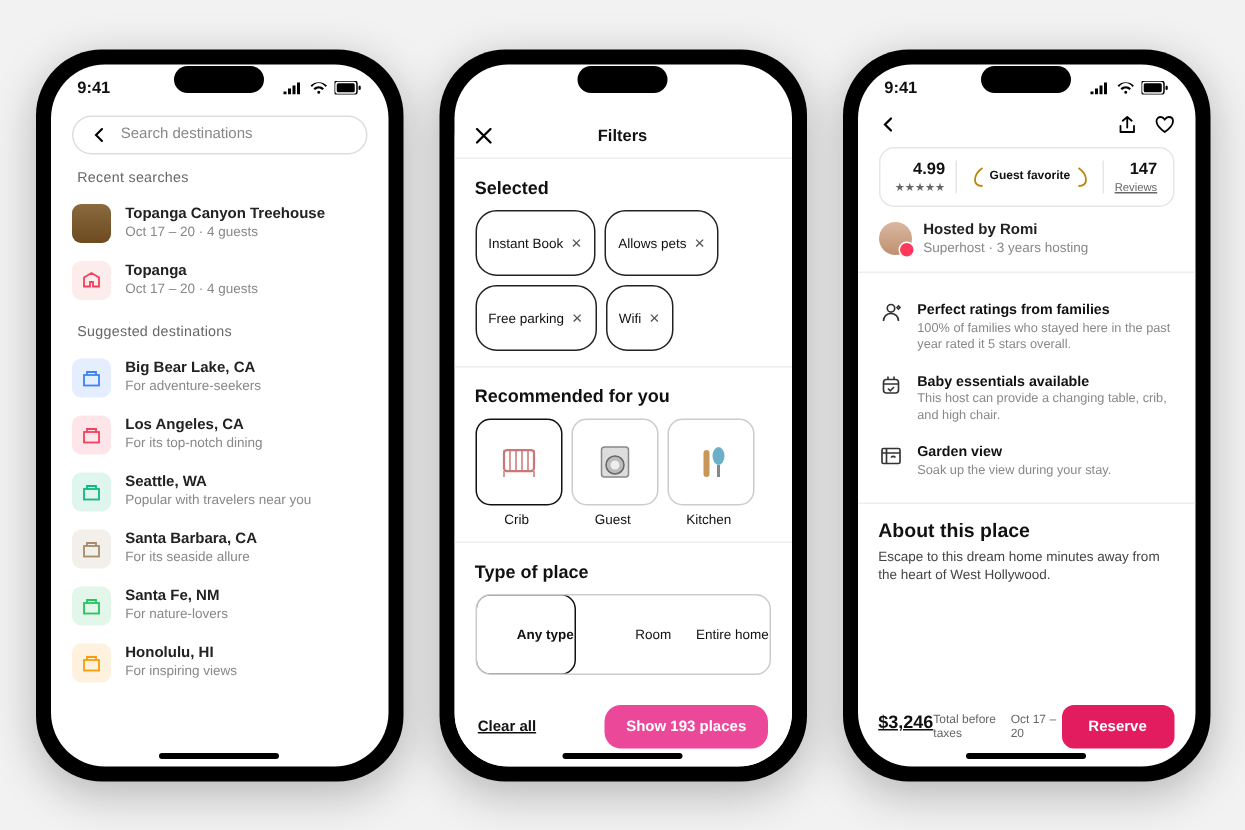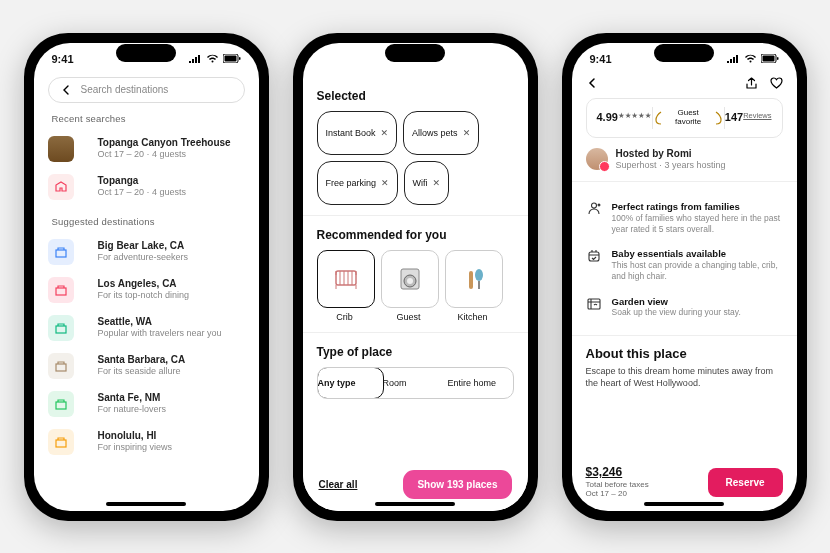--- a/index.html
+++ b/index.html
@@ -6,63 +6,63 @@
 body{width:830px;height:553px;background:#f2f2f2;font-family:-apple-system,BlinkMacSystemFont,'Segoe UI',Helvetica,Arial,sans-serif;color:#111;display:flex;justify-content:center;align-items:center;gap:24px}
 .phone{width:225px;height:468px;background:#000;border-radius:44px;padding:10px;box-shadow:0 8px 30px rgba(0,0,0,.25);position:relative}
 .screen{width:100%;height:100%;background:#fff;border-radius:36px;overflow:hidden;position:relative;display:flex;flex-direction:column}
 .notch{position:absolute;top:11px;left:50%;transform:translateX(-50%);width:60px;height:18px;background:#000;border-radius:12px;z-index:5}
 .statusbar{height:32px;display:flex;align-items:center;justify-content:space-between;padding:0 18px;font-size:11px;font-weight:600;flex-shrink:0}
 .status-icons{display:flex;align-items:center;gap:4px}
 .content{flex:1;overflow:hidden;padding:0 14px}
 .homebar{position:absolute;bottom:5px;left:50%;transform:translateX(-50%);width:80px;height:4px;background:#000;border-radius:3px}
 .searchbar{display:flex;align-items:center;gap:8px;border:1px solid #ddd;border-radius:20px;padding:6px 12px;font-size:10px;color:#888;margin-top:2px}
 .section-label{font-size:9.5px;color:#666;margin:10px 4px 6px;letter-spacing:.2px}
-.row{display:flex;align-items:center;gap:24px;padding:6px 0}
+.row{display:flex;align-items:center;gap:10px;padding:6px 0}
 .thumb{width:26px;height:26px;border-radius:6px;flex-shrink:0;display:flex;align-items:center;justify-content:center}
 .row-text{display:flex;flex-direction:column;line-height:1.25}
 .row-title{font-size:10px;font-weight:600;color:#222}
 .row-sub{font-size:9px;color:#888}
 .filter-header{display:flex;align-items:center;justify-content:space-between;padding:8px 0;border-bottom:1px solid #eee;margin:0 -14px;padding-left:14px;padding-right:14px}
 .filter-title{font-size:11px;font-weight:600}
 .h2{font-size:12px;font-weight:700;margin:12px 0 8px}
 .chips{display:flex;flex-wrap:wrap;gap:6px}
 .chip{display:flex;align-items:center;gap:5px;border:1.2px solid #222;border-radius:14px;padding:16px 8px;font-size:9px;font-weight:500}
 .chip .x{font-size:9px;color:#555}
 hr.sep{border:none;border-top:1px solid #eee;margin:10px -14px}
 .rec-row{display:flex;gap:8px}
 .rec{width:56px;text-align:center}
 .rec-box{width:56px;height:56px;border:1px solid #ccc;border-radius:10px;display:flex;align-items:center;justify-content:center}
 .rec-box.sel{border:1.5px solid #111}
 .rec-label{font-size:9px;margin-top:4px}
 .seg{display:flex;border:1px solid #ccc;border-radius:10px;overflow:hidden}
-.seg>div{flex:1;text-align:left;padding:10px 0;font-size:9px}
+.seg>div{flex:1;text-align:right;padding:21px 0;font-size:9px}
 .seg>div.sel{border:1.3px solid #111;border-radius:10px;margin:-1px;font-weight:600}
 .footer{position:absolute;bottom:12px;left:0;right:0;display:flex;align-items:center;justify-content:space-between;padding:0 16px}
 .clearall{font-size:10px;font-weight:600;text-decoration:underline}
 .showbtn{background:#ec4899;color:#fff;border-radius:11px;padding:9px 14px;font-size:10px;font-weight:600}
 .top-actions{display:flex;align-items:center;justify-content:space-between;margin-top:2px}
 .card{border:1px solid #e6e6e6;border-radius:10px;display:flex;align-items:center;justify-content:space-between;padding:8px 10px;margin-top:8px}
-.stat{display:flex;flex-direction:row;align-items:flex-start;line-height:1.2}
+.stat{display:flex;flex-direction:column;align-items:flex-end;line-height:1.2}
 .stat-num{font-size:11px;font-weight:700}
 .stat-sub{font-size:7.5px;color:#666}
 .vline{width:1px;height:22px;background:#e6e6e6}
 .fav{display:flex;align-items:center;gap:3px;font-size:9px;font-weight:700}
 .host{display:flex;align-items:flex-start;gap:8px;margin-top:10px}
 .avatar{width:22px;height:22px;border-radius:50%;background:linear-gradient(#d8b8a0,#c09070);position:relative}
 .avatar::after{content:"";position:absolute;right:-2px;bottom:-2px;width:9px;height:9px;border-radius:50%;background:#ff385c;border:1.5px solid #fff}
 .bullets{margin-top:12px}
 .bullet{display:flex;gap:10px;padding:7px 0}
 .bicon{width:16px;flex-shrink:0;color:#333;display:flex;justify-content:center}
 .btext{line-height:1.25}
 .btitle{font-size:9.5px;font-weight:700}
 .bsub{font-size:8.5px;color:#888}
 .about-h{font-size:13px;font-weight:800;margin:10px 0 4px}
 .about-p{font-size:9px;color:#444;line-height:1.35}
 .price-row{position:absolute;bottom:12px;left:0;right:0;display:flex;align-items:center;justify-content:space-between;padding:0 14px}
-.price{display:flex;flex-direction:column;line-height:1.15}
+.price{display:flex;flex-direction:row;line-height:1.15}
 .price-num{font-size:12px;font-weight:800;text-decoration:underline}
 .price-sub{font-size:8px;color:#666}
 .reserve{background:#e31c5f;color:#fff;border-radius:8px;padding:9px 18px;font-size:10px;font-weight:700}
 svg{display:block}
 </style>
 </head>
 <body>
 
 <div class="phone">
   <div class="notch"></div>
@@ -203,20 +203,27 @@
           </svg>
         <svg width="18" height="9">
             <rect x="0" y="0" width="15" height="9" rx="2" fill="none" stroke="#fff"></rect>
             <rect x="1.5" y="1.5" width="12" height="6" rx="1" fill="#fff"></rect>
             <rect x="16" y="3" width="1.5" height="3" rx="1" fill="#fff"></rect>
           </svg>
       </div>
     </div>
     <div style="position:absolute;top:0;left:0;right:0;height:38px;background:#2a2a2a;z-index:-1"></div>
     <div class="content" style="background:#fff;border-radius:14px 14px 0 0;margin-top:2px;padding-top:0">
+      <div class="filter-header">
+        <svg width="11" height="11">
+            <path d="M1 1l9 9M10 1l-9 9" stroke="#000" stroke-width="1.5" stroke-linecap="round"></path>
+          </svg>
+        <span class="filter-title">Filters</span>
+        <span style="width:11px"></span>
+      </div>
       <div class="h2">Selected</div>
       <div class="chips" id="chip-list">
           <div class="chip">
             <span>Instant Book</span>
             <span class="x">✕</span>
           </div>
           <div class="chip">
             <span>Allows pets</span>
             <span class="x">✕</span>
           </div>
@@ -315,21 +322,21 @@
         <div class="stat">
           <span class="stat-num">4.99</span>
           <span class="stat-sub">★★★★★</span>
         </div>
         <div class="vline"></div>
         <div class="fav">
           <svg width="11" height="14">
               <path d="M9 1C6 3 4 6 4 9c0 2 1 4 5 4" stroke="#b8860b" stroke-width="1.2" fill="none"></path>
             </svg>
           <span style="text-align:center;line-height:1.1">
-            <span style="display:block;font-size:8px;font-weight:400">Guest favorite</span>
+            <span style="display:block;font-size:8px;font-weight:700">Guest favorite</span>
           </span>
           <svg width="11" height="14">
               <path d="M2 1c3 2 5 5 5 8 0 2-1 4-5 4" stroke="#b8860b" stroke-width="1.2" fill="none"></path>
             </svg>
         </div>
         <div class="vline"></div>
         <div class="stat">
           <span class="stat-num">147</span>
           <span class="stat-sub" style="text-decoration:underline">Reviews</span>
         </div>

